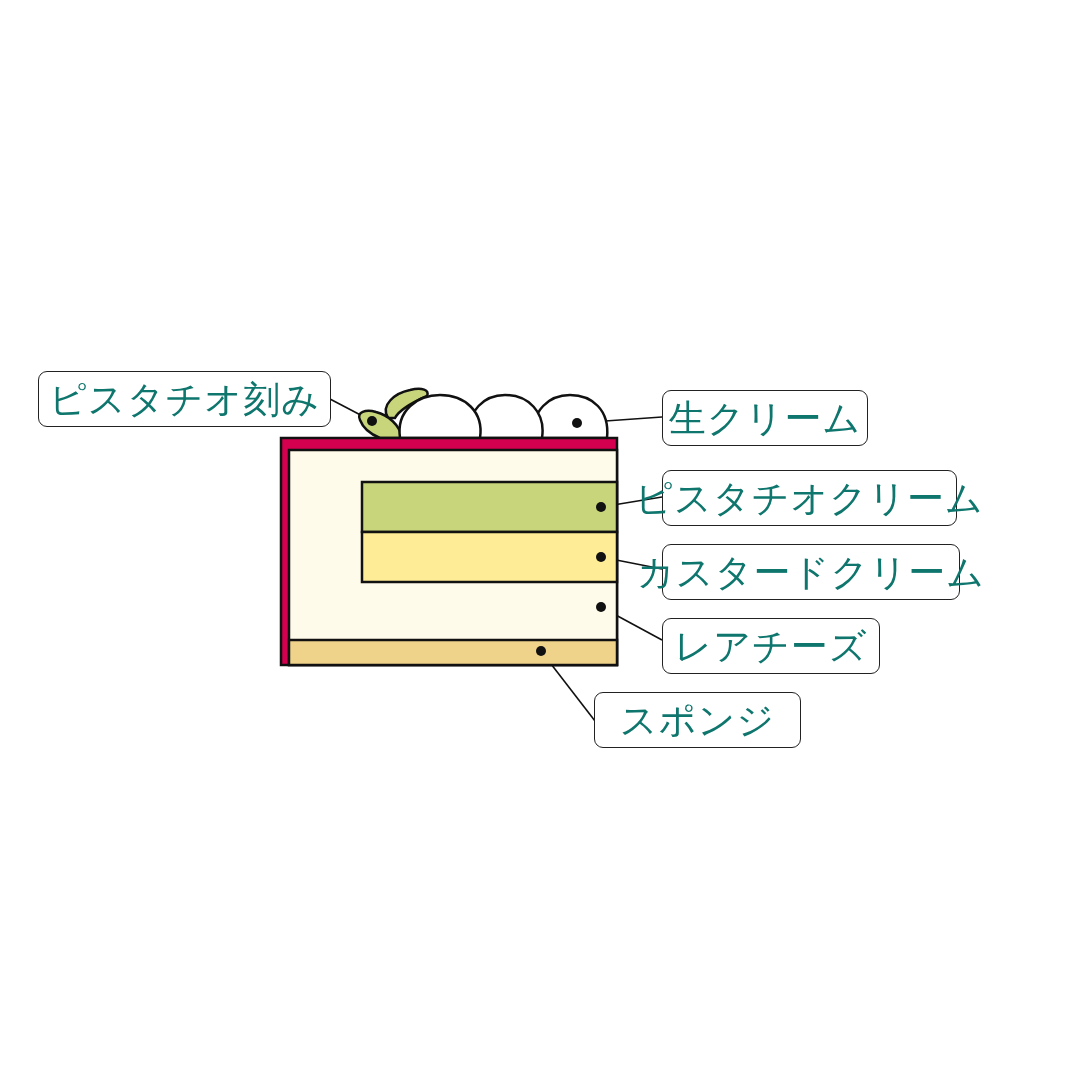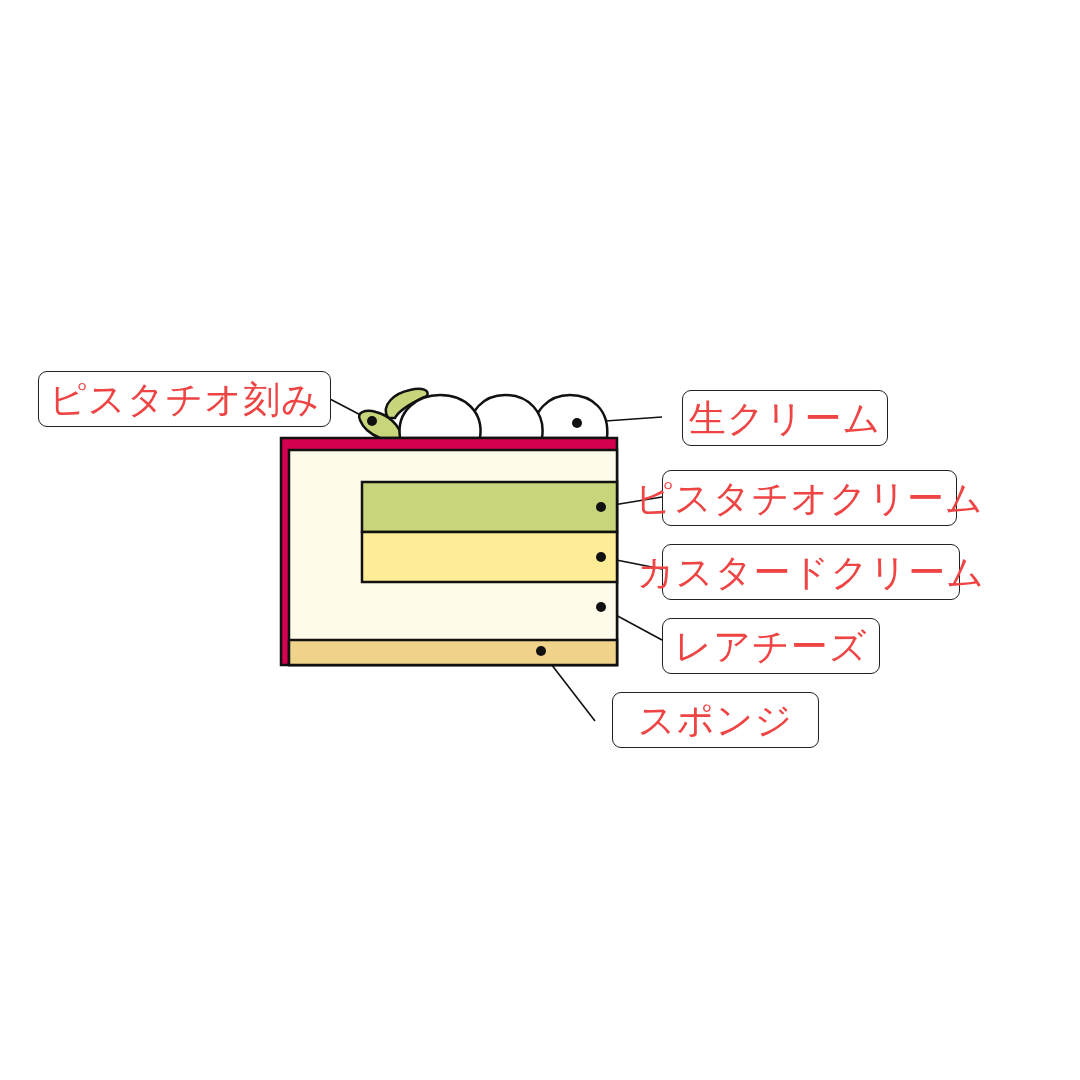--- a/index.html
+++ b/index.html
@@ -1,21 +1,21 @@
 <!DOCTYPE html>
 <html><head>
 <meta charset="utf-8">
 <style>
   html, body { margin:0; padding:0; background:#ffffff; }
   body { width:1080px; height:1080px; position:relative; overflow:hidden; font-family:"DejaVu Sans", sans-serif; }
   svg { position:absolute; left:0; top:0; }
   .label {
     position:absolute; box-sizing:border-box;
     border:1.5px solid #222; border-radius:9px; background:#fff;
-    font-size:37px; line-height:1; color:#ef4444; white-space:nowrap;
+    font-size:37px; line-height:1; color:#0f766e; white-space:nowrap;
     display:flex; align-items:center; justify-content:center;
     letter-spacing:1px;
   }
 </style>
 </head>
 <body>
 
 <svg width="1080" height="1080" viewBox="0 0 1080 1080">
 
   <g stroke="#111" stroke-width="1.6" fill="none">
@@ -50,17 +50,17 @@
     <circle cx="372" cy="421" r="5"></circle>
     <circle cx="577" cy="423" r="5"></circle>
     <circle cx="601" cy="507" r="5"></circle>
     <circle cx="601" cy="557" r="5"></circle>
     <circle cx="601" cy="607" r="5"></circle>
     <circle cx="541" cy="651" r="5"></circle>
   </g>
 </svg>
 
 <div class="label" style="left:38px; top:371px; width:293px; height:56px;">ピスタチオ刻み</div>
-<div class="label" style="left:662px; top:390px; width:206px; height:56px;margin-left:20px;">生クリーム</div>
+<div class="label" style="left:662px; top:390px; width:206px; height:56px;">生クリーム</div>
 <div class="label" style="left:662px; top:470px; width:295px; height:56px;">ピスタチオクリーム</div>
 <div class="label" style="left:662px; top:544px; width:298px; height:56px;">カスタードクリーム</div>
 <div class="label" style="left:662px; top:618px; width:218px; height:56px;">レアチーズ</div>
-<div class="label" style="left:612px; top:692px; width:207px; height:56px;font-family:Liberation Serif, serif;">スポンジ</div>
+<div class="label" style="left:594px; top:692px; width:207px; height:56px;font-family:Liberation Serif, serif;">スポンジ</div>
 
 </body></html>

